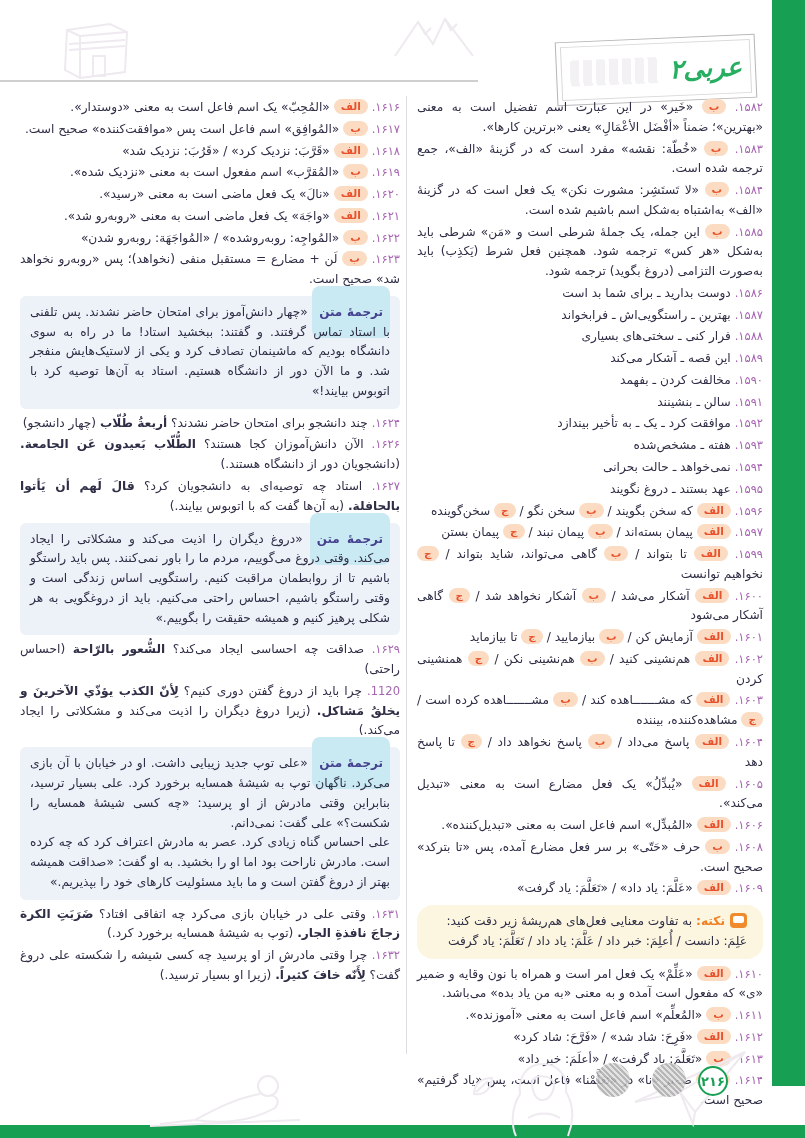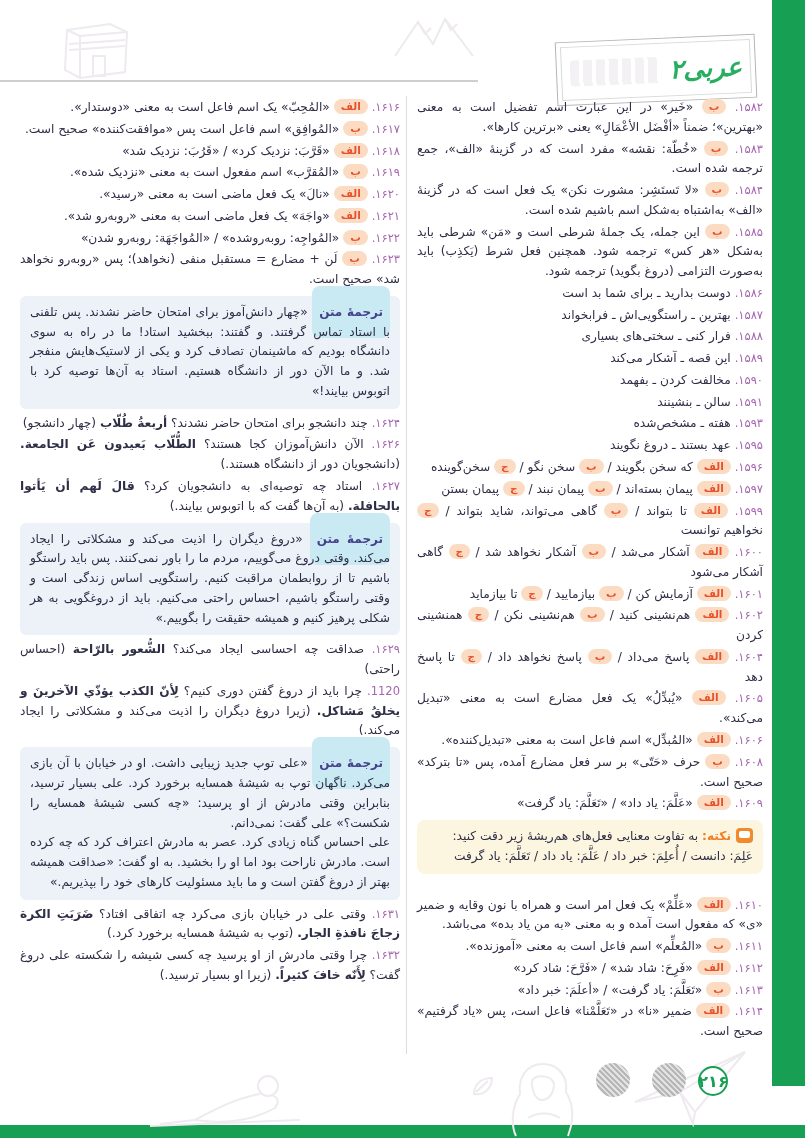--- a/index.html
+++ b/index.html
@@ -28,33 +28,33 @@
   #col-left  { left:20px;  width:380px; }
   .item { margin-bottom:2px; }
   .num { color:#a565b0; font-size:11.5px; white-space:nowrap; }
   .badge { display:inline-block; background:#fbdcc3; color:#e8512b; border-radius:9px;
     padding:0 7px; font-size:10.5px; line-height:15px; vertical-align:1px; font-weight:bold; }
   .ar { font-weight:bold; }
   .trans-box { background:#edf1f8; border-radius:6px; padding:7px 10px; margin:6px 0 5px; }
   .trans-label { background:#c9e9f3; color:#45418e; font-weight:bold; padding:19px 7px;
     border-radius:8px; font-size:12px; white-space:nowrap; }
   .trans-text { white-space:pre-line; }
-  .note-box { background:#fcf6e0; border-radius:8px; padding:7px 10px; margin:6px 0 22px; }
+  .note-box { background:#fcf6e0; border-radius:16px; padding:7px 16px; margin:6px 0 6px; }
   .note-icon { display:inline-block; width:17px; height:15px; background:#f08b2d; border-radius:4px;
     position:relative; vertical-align:-3px; margin-left:5px; }
   .note-icon::after { content:''; position:absolute; left:3px; right:3px; top:3px; bottom:5px;
     background:#fff; border-radius:2px; }
   .note-title { color:#f07f24; font-weight:bold; }
   
   .hatch-circle { position:absolute; width:34px; height:34px; border-radius:50%;
     background:repeating-linear-gradient(45deg,#ababab 0 2px,#dedede 2px 4px); opacity:.85; }
   #hatch1 { left:596px; top:1063px; }
   #hatch2 { left:652px; top:1063px; }
   .page-circle { position:absolute; left:698px; top:1066px; width:30px; height:30px; border-radius:50%;
-    border:2px solid #17a053; color:#17a053; font-weight:bold; font-size:16px;
+    border:2px solid #17a053; color:#17a053; font-weight:bold; font-size:13px;
     display:flex; align-items:center; justify-content:center; background:#fff; }
   
   .doodle { position:absolute; opacity:1; }
   svg.sketch { stroke:#efe9f0; fill:none; stroke-width:2; }
 </style>
 </head>
 <body>
 
 <div class="green-bar-right"></div>
 <div class="green-bar-bottom"></div>
@@ -87,28 +87,31 @@
     <div class="item"><span class="num">۱۵۸۲.</span> <span class="badge">ب</span> <span class="txt">«خَیر» در این عبارت اسم تفضیل است به معنی «بهترین»؛ ضمناً «أفْضَل الأعْمَالِ» یعنی «برترین کارها».</span></div>
     <div class="item"><span class="num">۱۵۸۳.</span> <span class="badge">ب</span> <span class="txt">«خُطّة: نقشه» مفرد است که در گزینهٔ «الف»، جمع ترجمه شده است.</span></div>
     <div class="item"><span class="num">۱۵۸۴.</span> <span class="badge">ب</span> <span class="txt">«لا تَستَشِر: مشورت نکن» یک فعل است که در گزینهٔ «الف» به‌اشتباه به‌شکل اسم باشیم شده است.</span></div>
     <div class="item"><span class="num">۱۵۸۵.</span> <span class="badge">ب</span> <span class="txt">این جمله، یک جملهٔ شرطی است و «مَن» شرطی باید به‌شکل «هر کس» ترجمه شود. همچنین فعل شرط (یَکذِب) باید به‌صورت التزامی (دروغ بگوید) ترجمه شود.</span></div>
     <div class="item"><span class="num">۱۵۸۶.</span> <span class="txt">دوست بدارید ـ برای شما بد است</span></div>
     <div class="item"><span class="num">۱۵۸۷.</span> <span class="txt">بهترین ـ راستگویی‌اش ـ فرابخواند</span></div>
     <div class="item"><span class="num">۱۵۸۸.</span> <span class="txt">فرار کنی ـ سختی‌های بسیاری</span></div>
     <div class="item"><span class="num">۱۵۸۹.</span> <span class="txt">این قصه ـ آشکار می‌کند</span></div>
     <div class="item"><span class="num">۱۵۹۰.</span> <span class="txt">مخالفت کردن ـ بفهمد</span></div>
     <div class="item"><span class="num">۱۵۹۱.</span> <span class="txt">سالن ـ بنشینند</span></div>
+    <div class="item"><span class="num">۱۵۹۲.</span> <span class="txt">موافقت کرد ـ یک ـ به تأخیر بیندازد</span></div>
     <div class="item"><span class="num">۱۵۹۳.</span> <span class="txt">هفته ـ مشخص‌شده</span></div>
+    <div class="item"><span class="num">۱۵۹۴.</span> <span class="txt">نمی‌خواهد ـ حالت بحرانی</span></div>
     <div class="item"><span class="num">۱۵۹۵.</span> <span class="txt">عهد بستند ـ دروغ نگویند</span></div>
     <div class="item"><span class="num">۱۵۹۶.</span> <span class="badge">الف</span> <span class="txt">که سخن بگویند / </span><span class="badge">ب</span> <span class="txt">سخن نگو / </span><span class="badge">ج</span> <span class="txt">سخن‌گوینده</span></div>
     <div class="item"><span class="num">۱۵۹۷.</span> <span class="badge">الف</span> <span class="txt">پیمان بسته‌اند / </span><span class="badge">ب</span> <span class="txt">پیمان نبند / </span><span class="badge">ج</span> <span class="txt">پیمان بستن</span></div>
     <div class="item"><span class="num">۱۵۹۹.</span> <span class="badge">الف</span> <span class="txt">تا بتواند / </span><span class="badge">ب</span> <span class="txt">گاهی می‌تواند، شاید بتواند / </span><span class="badge">ج</span> <span class="txt">نخواهیم توانست</span></div>
     <div class="item"><span class="num">۱۶۰۰.</span> <span class="badge">الف</span> <span class="txt">آشکار می‌شد / </span><span class="badge">ب</span> <span class="txt">آشکار نخواهد شد / </span><span class="badge">ج</span> <span class="txt">گاهی آشکار می‌شود</span></div>
     <div class="item"><span class="num">۱۶۰۱.</span> <span class="badge">الف</span> <span class="txt">آزمایش کن / </span><span class="badge">ب</span> <span class="txt">بیازمایید / </span><span class="badge">ج</span> <span class="txt">تا بیازماید</span></div>
     <div class="item"><span class="num">۱۶۰۲.</span> <span class="badge">الف</span> <span class="txt">هم‌نشینی کنید / </span><span class="badge">ب</span> <span class="txt">هم‌نشینی نکن / </span><span class="badge">ج</span> <span class="txt">همنشینی کردن</span></div>
+    <div class="item"><span class="num">۱۶۰۳.</span> <span class="badge">الف</span> <span class="txt">که مشـــــــاهده کند / </span><span class="badge">ب</span> <span class="txt">مشـــــــاهده کرده است / </span><span class="badge">ج</span> <span class="txt">مشاهده‌کننده، بیننده</span></div>
     <div class="item"><span class="num">۱۶۰۴.</span> <span class="badge">الف</span> <span class="txt">پاسخ می‌داد / </span><span class="badge">ب</span> <span class="txt">پاسخ نخواهد داد / </span><span class="badge">ج</span> <span class="txt">تا پاسخ دهد</span></div>
     <div class="item"><span class="num">۱۶۰۵.</span> <span class="badge">الف</span> <span class="txt">«یُبدِّلُ» یک فعل مضارع است به معنی «تبدیل می‌کند».</span></div>
     <div class="item"><span class="num">۱۶۰۶.</span> <span class="badge">الف</span> <span class="txt">«المُبدِّل» اسم فاعل است به معنی «تبدیل‌کننده».</span></div>
     <div class="item"><span class="num">۱۶۰۸.</span> <span class="badge">ب</span> <span class="txt">حرف «حَتّی» بر سر فعل مضارع آمده، پس «تا بترکد» صحیح است.</span></div>
     <div class="item"><span class="num">۱۶۰۹.</span> <span class="badge">الف</span> <span class="txt">«عَلَّمَ: یاد داد» / «تَعَلَّمَ: یاد گرفت»</span></div>
     <div class="note-box"><span class="note-icon"></span><span class="note-title">نکته:</span> <span>به تفاوت معنایی فعل‌های هم‌ریشهٔ زیر دقت کنید:</span><div>عَلِمَ: دانست / أُعلِمَ: خبر داد / عَلَّمَ: یاد داد / تَعَلَّمَ: یاد گرفت</div></div>
     <div class="item"><span class="num">۱۶۱۰.</span> <span class="badge">الف</span> <span class="txt">«عَلِّمْ» یک فعل امر است و همراه با نون وقایه و ضمیر «ی» که مفعول است آمده و به معنی «به من یاد بده» می‌باشد.</span></div>
     <div class="item"><span class="num">۱۶۱۱.</span> <span class="badge">ب</span> <span class="txt">«المُعلِّم» اسم فاعل است به معنی «آموزنده».</span></div>
     <div class="item"><span class="num">۱۶۱۲.</span> <span class="badge">الف</span> <span class="txt">«فَرِحَ: شاد شد» / «فَرَّحَ: شاد کرد»</span></div>
     <div class="item"><span class="num">۱۶۱۳.</span> <span class="badge">ب</span> <span class="txt">«تَعَلَّمَ: یاد گرفت» / «أعلَمَ: خبر داد»</span></div>

